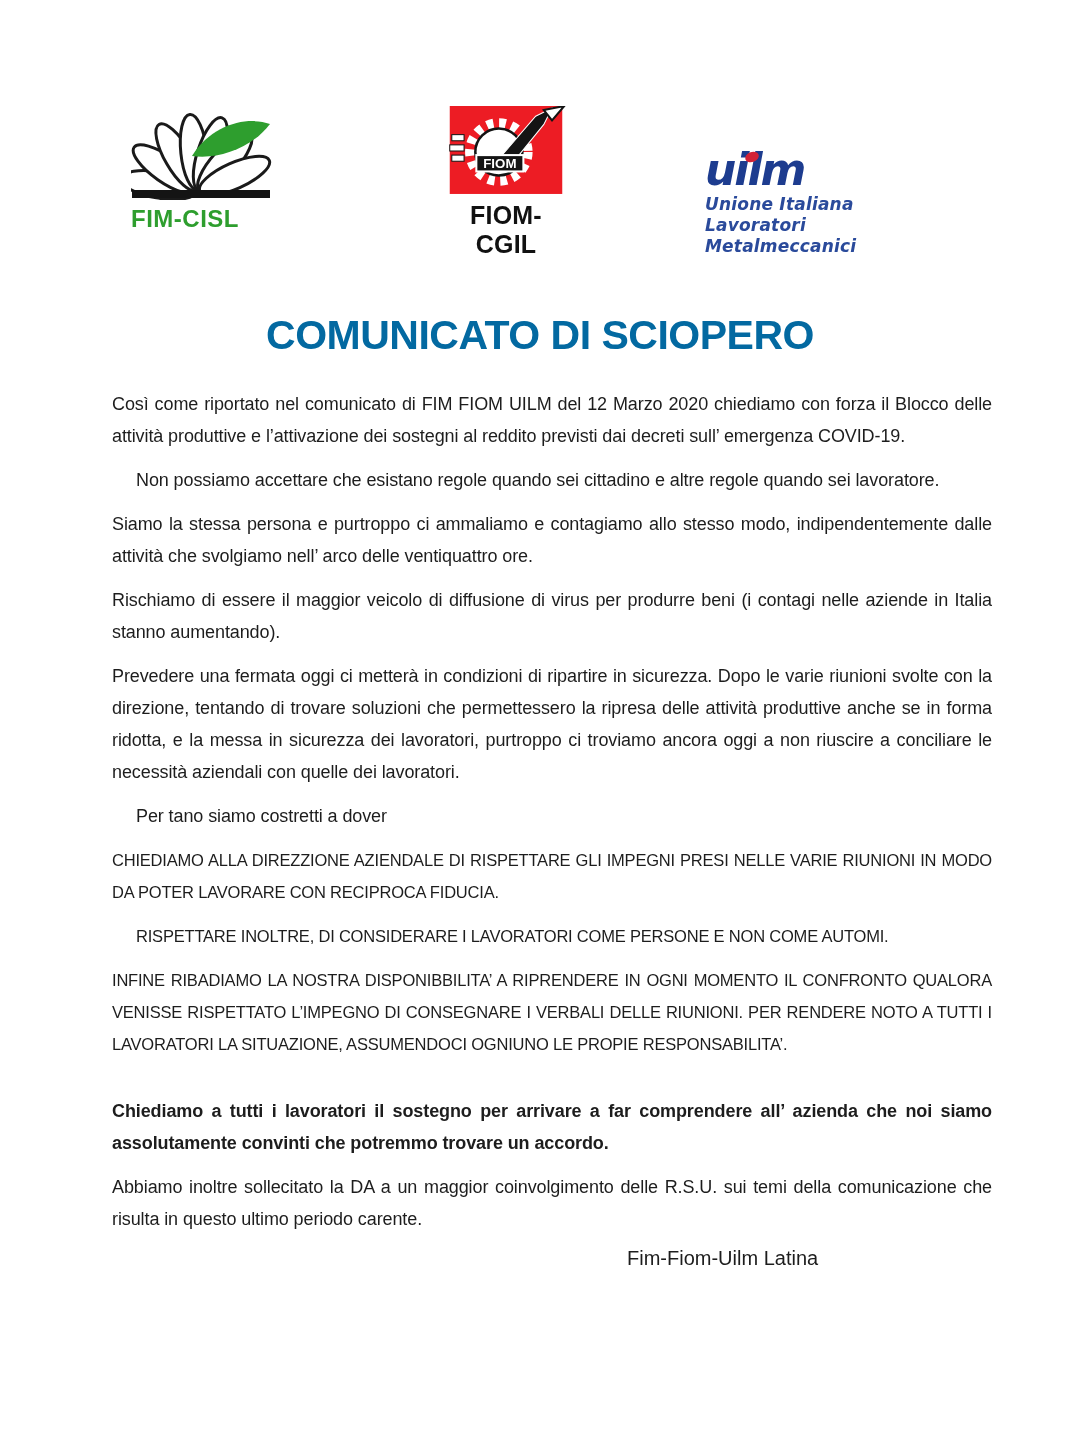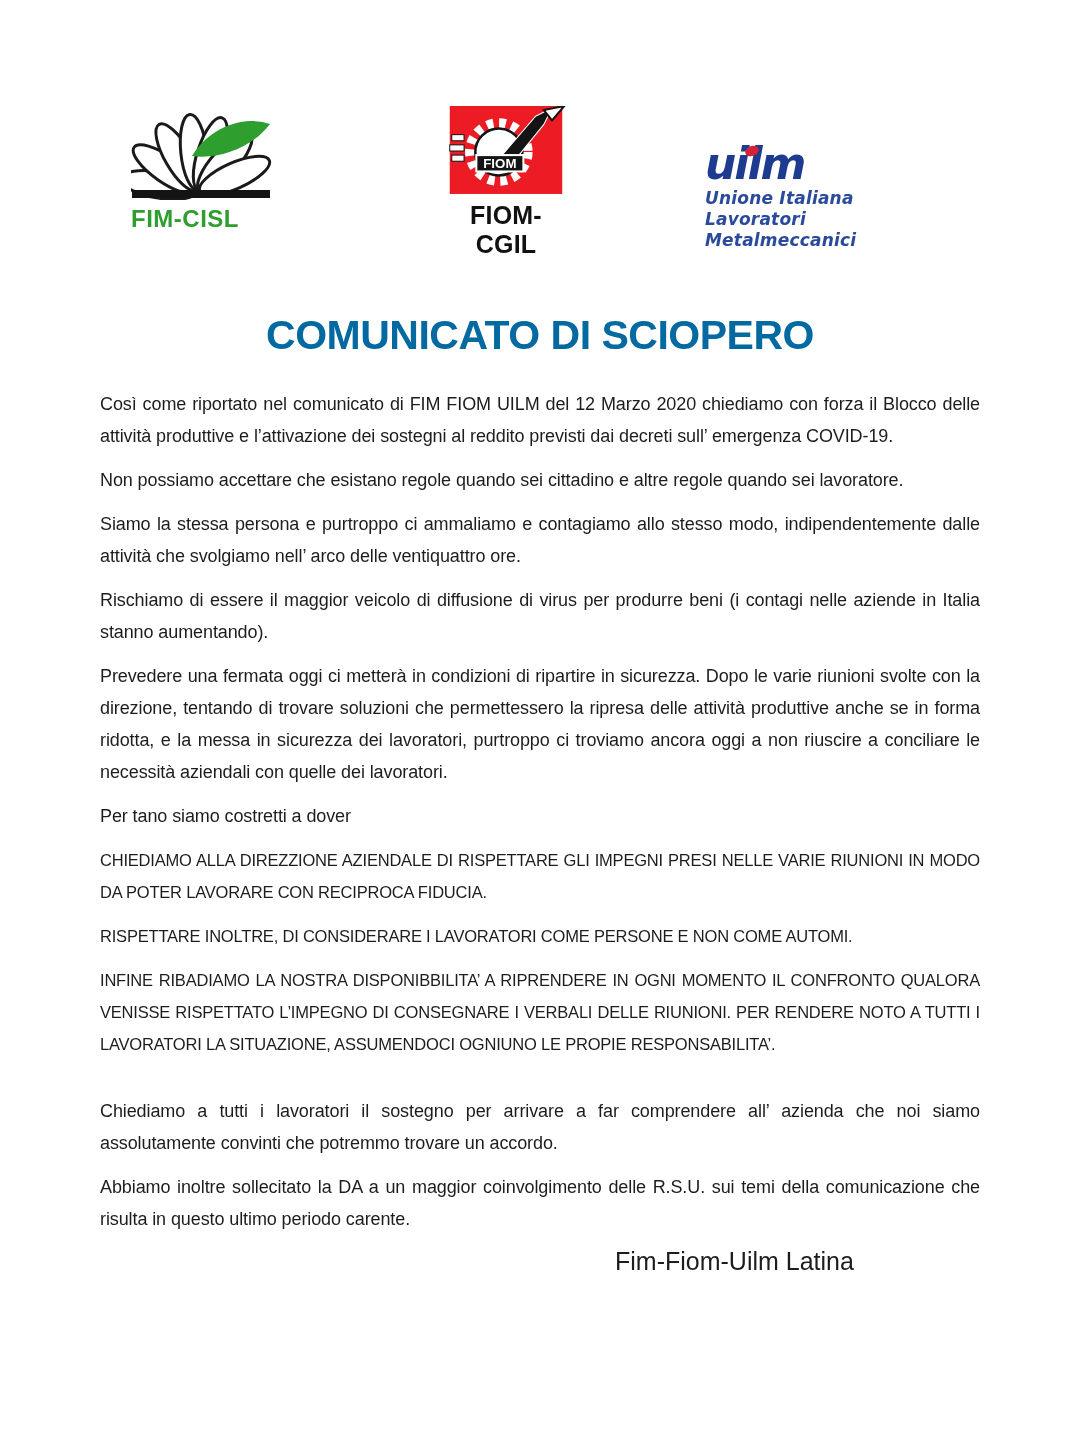--- a/index.html
+++ b/index.html
@@ -13,21 +13,21 @@
   .logo-fim{left:131px;top:110px;width:142px;}
   .fim-wordmark{
     font-weight:bold;font-size:24px;letter-spacing:.5px;color:#2e9e2e;
     margin-top:1px;font-family:"Liberation Sans",sans-serif;
   }
   .logo-fiom{left:443px;top:106px;width:126px;text-align:center;}
   .fiom-wordmark{
     font-weight:bold;font-size:25px;letter-spacing:.2px;color:#111;
     margin-top:1px;font-family:"Liberation Sans",sans-serif;
   }
-  .logo-uilm{left:705px;top:143px;width:180px;}
+  .logo-uilm{left:705px;top:149px;width:180px;}
   .uilm-wordmark{
     position:relative;font-family:"DejaVu Sans",sans-serif;
     font-weight:bold;font-style:italic;font-size:44px;line-height:.95;
     letter-spacing:-2px;color:#1d3c8f;
   }
   .uilm-dot{
     position:absolute;left:40px;top:3px;width:14px;height:10px;
     border-radius:50%;transform:rotate(-18deg);background:#d22337;
   }
   .uilm-sub{
@@ -35,31 +35,31 @@
     font-size:17px;line-height:1.25;color:#2a4a9b;margin-top:3px;letter-spacing:.2px;
   }
 
   
   .doc-title{
     position:absolute;top:312px;left:0;width:100%;text-align:center;
     font-size:41px;font-weight:bold;color:#0369a1;letter-spacing:-.5px;
   }
 
   
-  .content{position:absolute;top:388px;left:100px;width:880px;}
+  .content{position:absolute;top:388px;left:112px;width:880px;}
   .para{
     font-size:18px;line-height:32px;text-align:justify;
     margin:0 0 12px 0;letter-spacing:-.1px;
   }
-  .para.single{text-align:left;}
+  .para.single{text-align:left;margin-left:24px;}
   .para.upper{font-size:16.5px;letter-spacing:-.2px;}
   .para.indent{margin-left:130px;text-align:left;}
-  .para.gap-before{margin-top:35px;}
+  .para.gap-before{margin-top:35px;font-weight:bold;}
   .signature{
-    font-size:25px;margin-top:8px;padding-left:515px;text-align:left;color:#1d1d1d;
+    font-size:20px;margin-top:8px;padding-left:515px;text-align:left;color:#1d1d1d;
   }
 </style>
 </head>
 <body>
 
 <div class="page">
 
   <div class="logo logo-fim">
     <svg width="142" height="90" viewBox="0 0 140 90">
       <g transform="translate(66,82)" fill="#ffffff" stroke="#1a1a1a" stroke-width="3">

